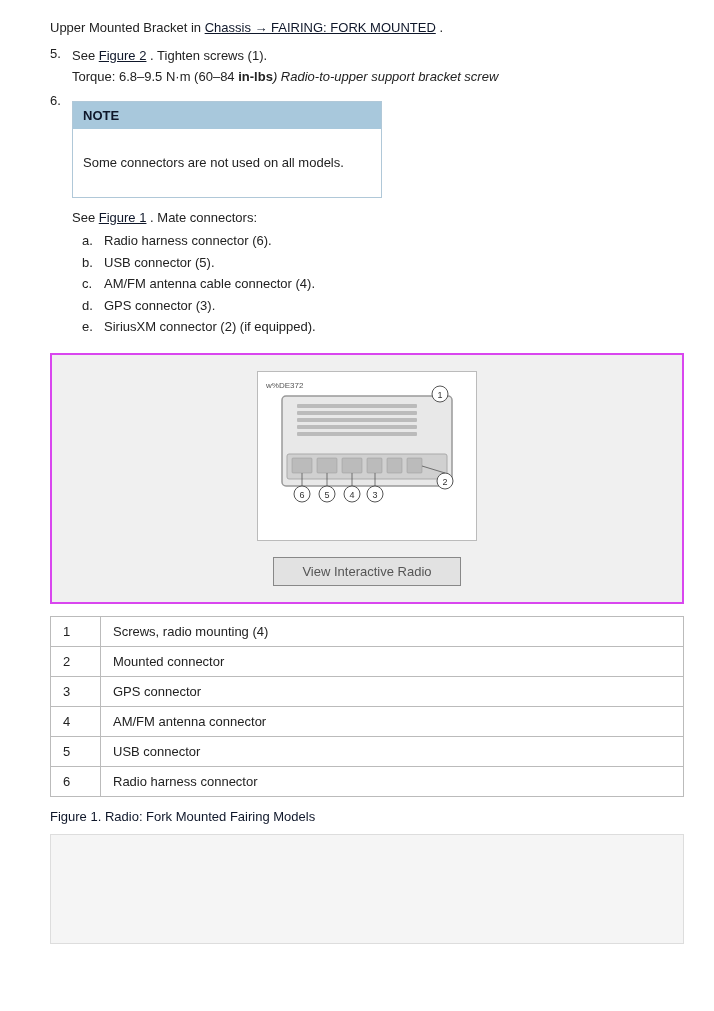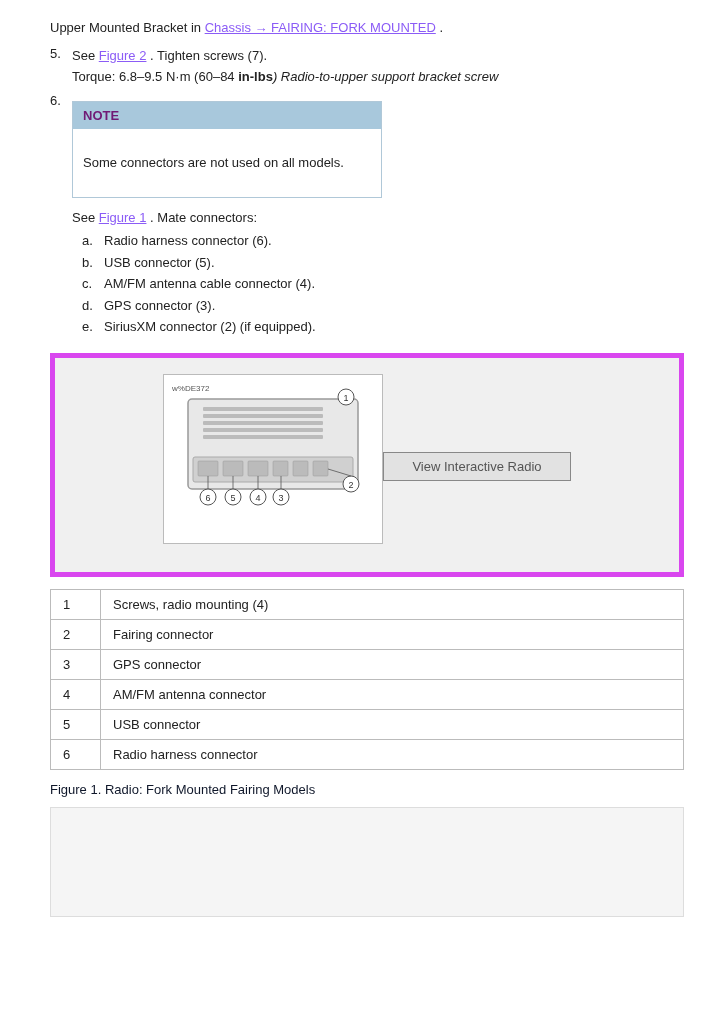--- a/index.html
+++ b/index.html
@@ -14,21 +14,21 @@
     .page {
       padding: 18px 30px 18px 30px;
     }
     .content {
       margin-left: 20px;
     }
     .intro-text {
       margin-bottom: 8px;
       line-height: 1.5;
     }
-    a { color: #8b5cf6; text-decoration: underline; }
+    a { color: #0f172a; text-decoration: underline; }
     .step-item {
       display: flex;
       margin-bottom: 6px;
     }
     .step-num {
       min-width: 22px;
       font-weight: normal;
     }
     .step-content {
       flex: 1;
@@ -38,21 +38,21 @@
       border: 1px solid #b0c8d8;
       background: #e8f4fb;
       margin: 8px 0 10px 0;
       max-width: 310px;
     }
     .note-header {
       background: #a8c8dc;
       padding: 4px 10px;
       font-weight: bold;
       font-size: 13px;
-      color: #701a75;
+      color: #0f172a;
     }
     .note-body {
       padding: 24px 10px;
       background: #fff;
       font-size: 13px;
       color: #222;
     }
     .alpha-list {
       list-style: none;
       padding-left: 0;
@@ -62,24 +62,25 @@
       display: flex;
       margin-bottom: 2px;
       line-height: 1.5;
     }
     .alpha-letter {
       min-width: 22px;
       color: #222;
     }
     .figure-container {
       background: #f0f0f0;
-      border: 5px solid #d946ef;
+      border: 2px solid #d946ef;
       margin: 12px 0;
       padding: 16px;
       display: flex;
+      flex-direction: column;
       align-items: center;
       justify-content: center;
     }
     .figure-img {
       width: 220px;
       height: 170px;
       background: #fff;
       border: 1px solid #bbb;
       position: relative;
       display: flex;
@@ -141,21 +142,21 @@
       <a>Chassis → FAIRING: FORK MOUNTED</a>
       <span>.</span>
     </div>
 
     <div class="step-item">
       <div class="step-num">5.</div>
       <div class="step-content">
         <div class="step-text">
           <span>See </span>
           <a>Figure 2</a>
-          <span>. Tighten screws (7).</span>
+          <span>. Tighten screws (1).</span>
         </div>
         <div class="torque-line">
           <span>Torque: 6.8–9.5 N·m (60–84 </span><span class="bold">in-lbs</span><span class="italic">) Radio-to-upper support bracket screw</span>
         </div>
       </div>
     </div>
 
     <div class="step-item">
       <div class="step-num">6.</div>
       <div class="step-content">
@@ -249,21 +250,21 @@
     </div>
 
     <table class="data-table">
       <tbody>
         <tr>
           <td>1</td>
           <td>Screws, radio mounting (4)</td>
         </tr>
         <tr>
           <td>2</td>
-          <td>Fairing connector</td>
+          <td>Mounted connector</td>
         </tr>
         <tr>
           <td>3</td>
           <td>GPS connector</td>
         </tr>
         <tr>
           <td>4</td>
           <td>AM/FM antenna connector</td>
         </tr>
         <tr>

